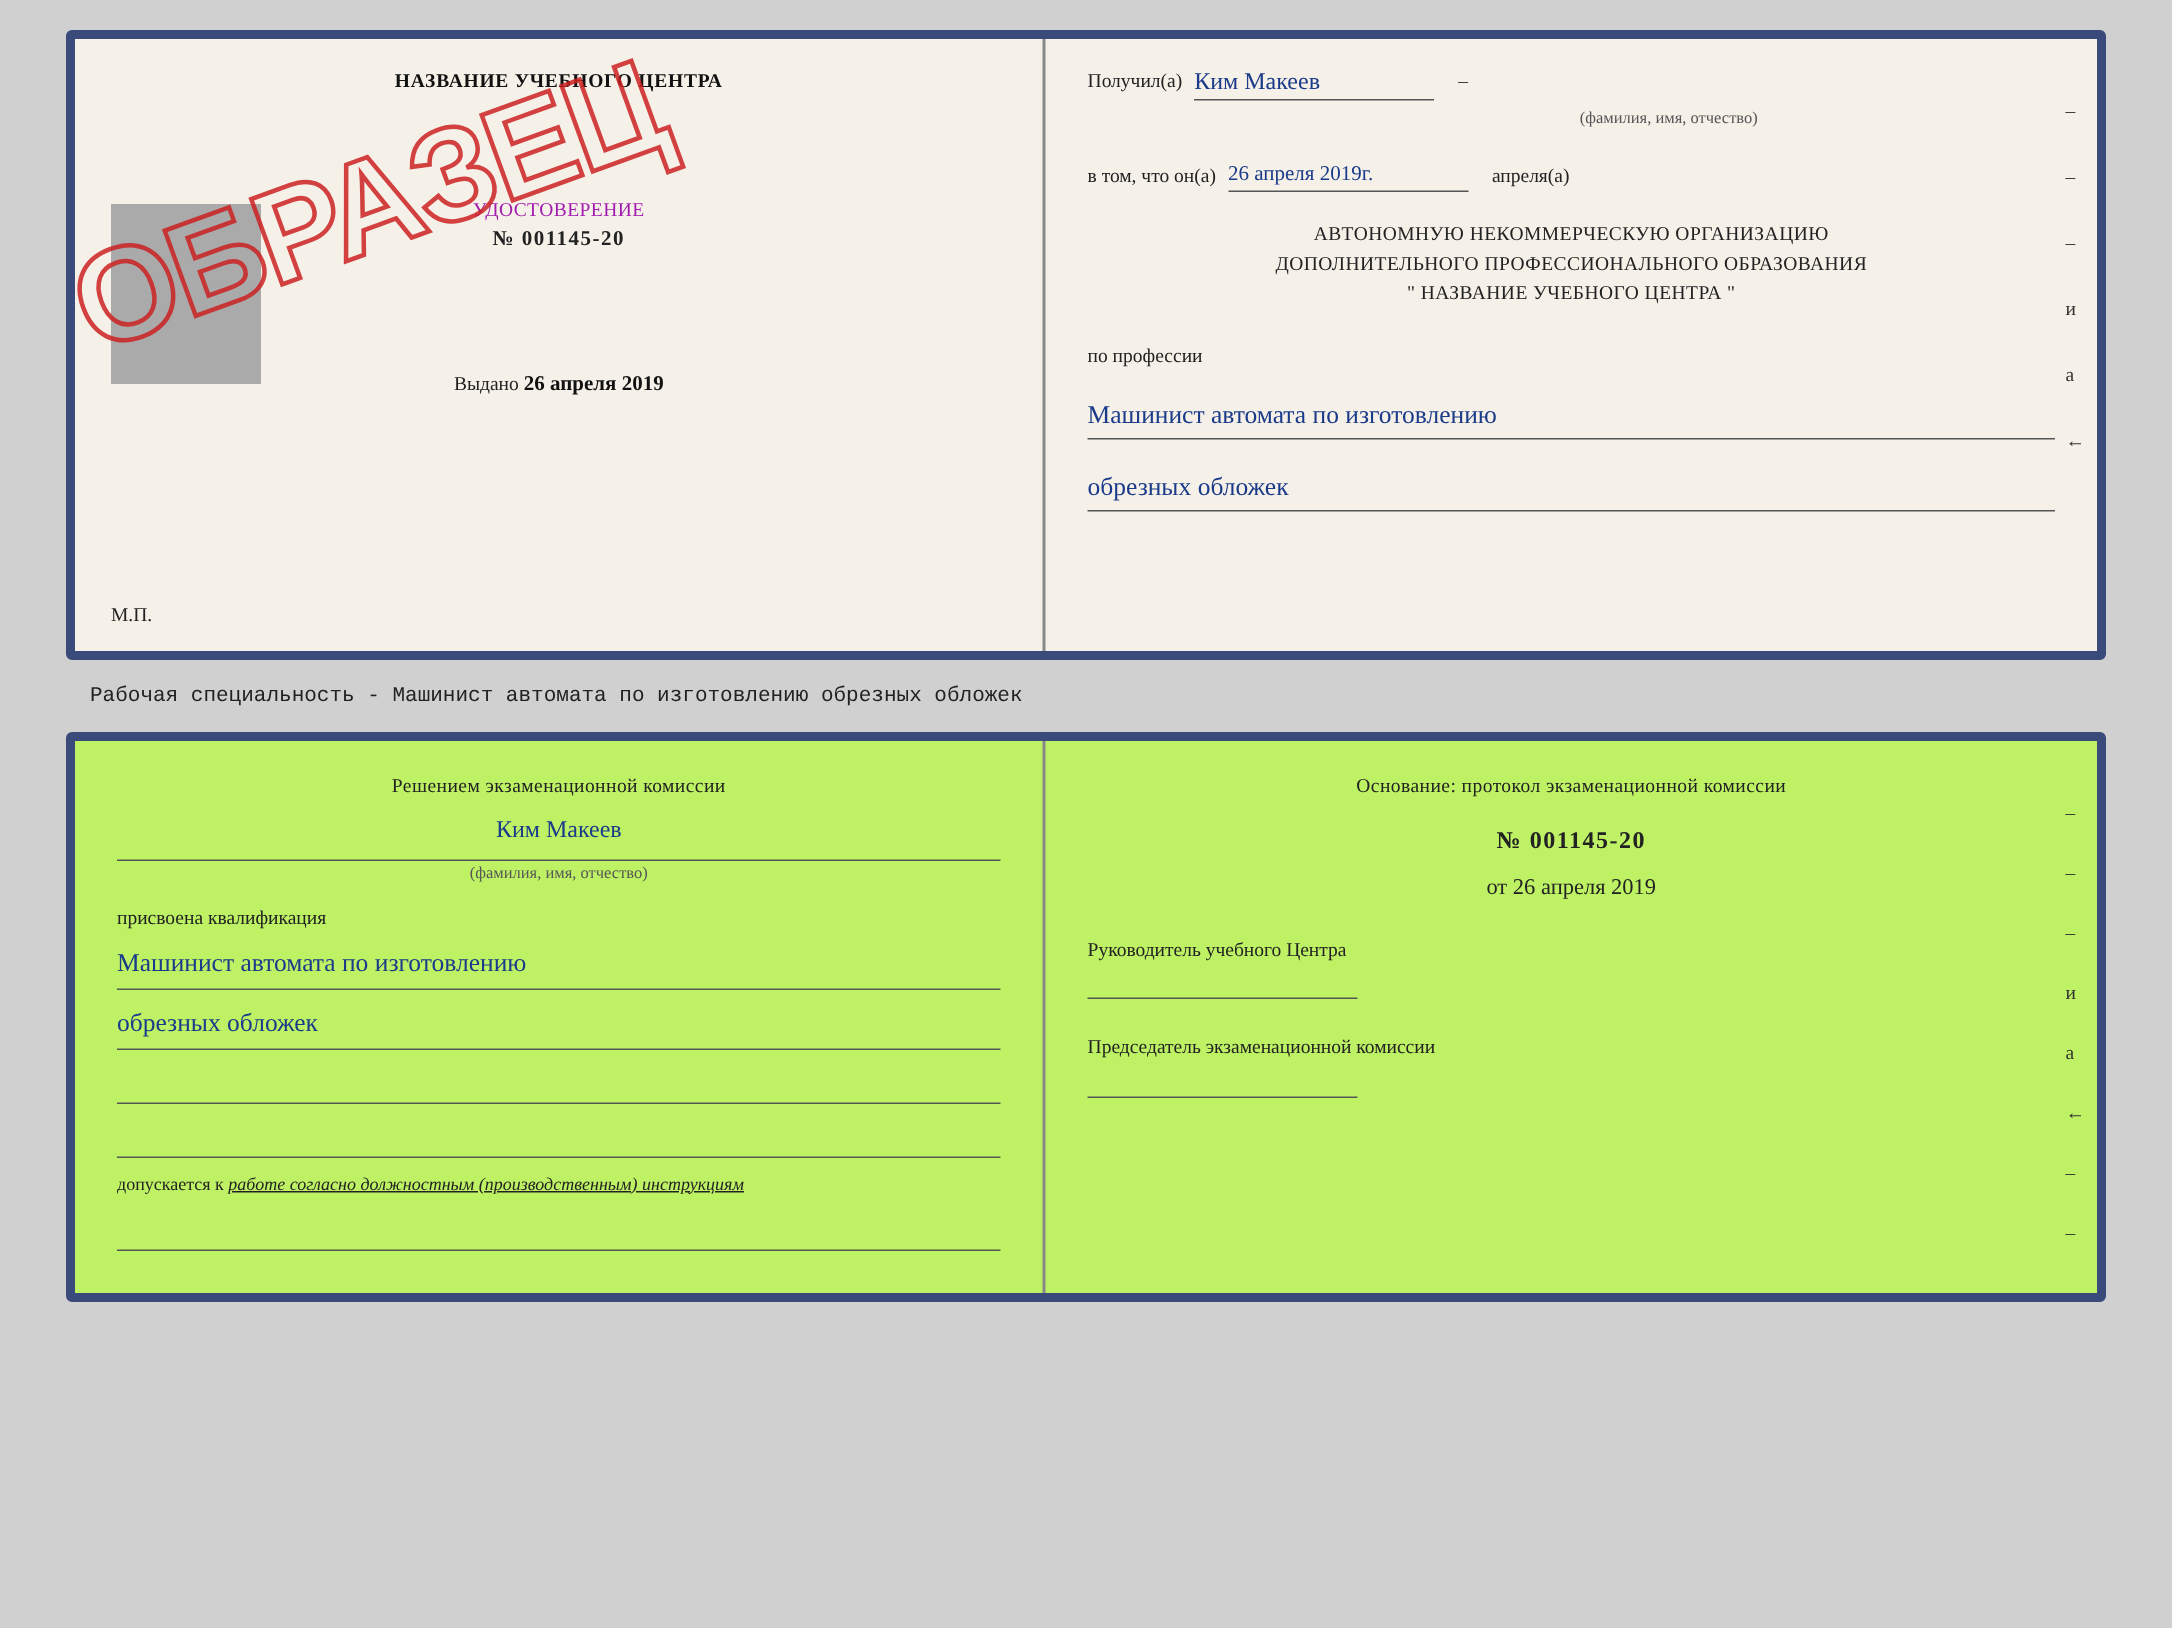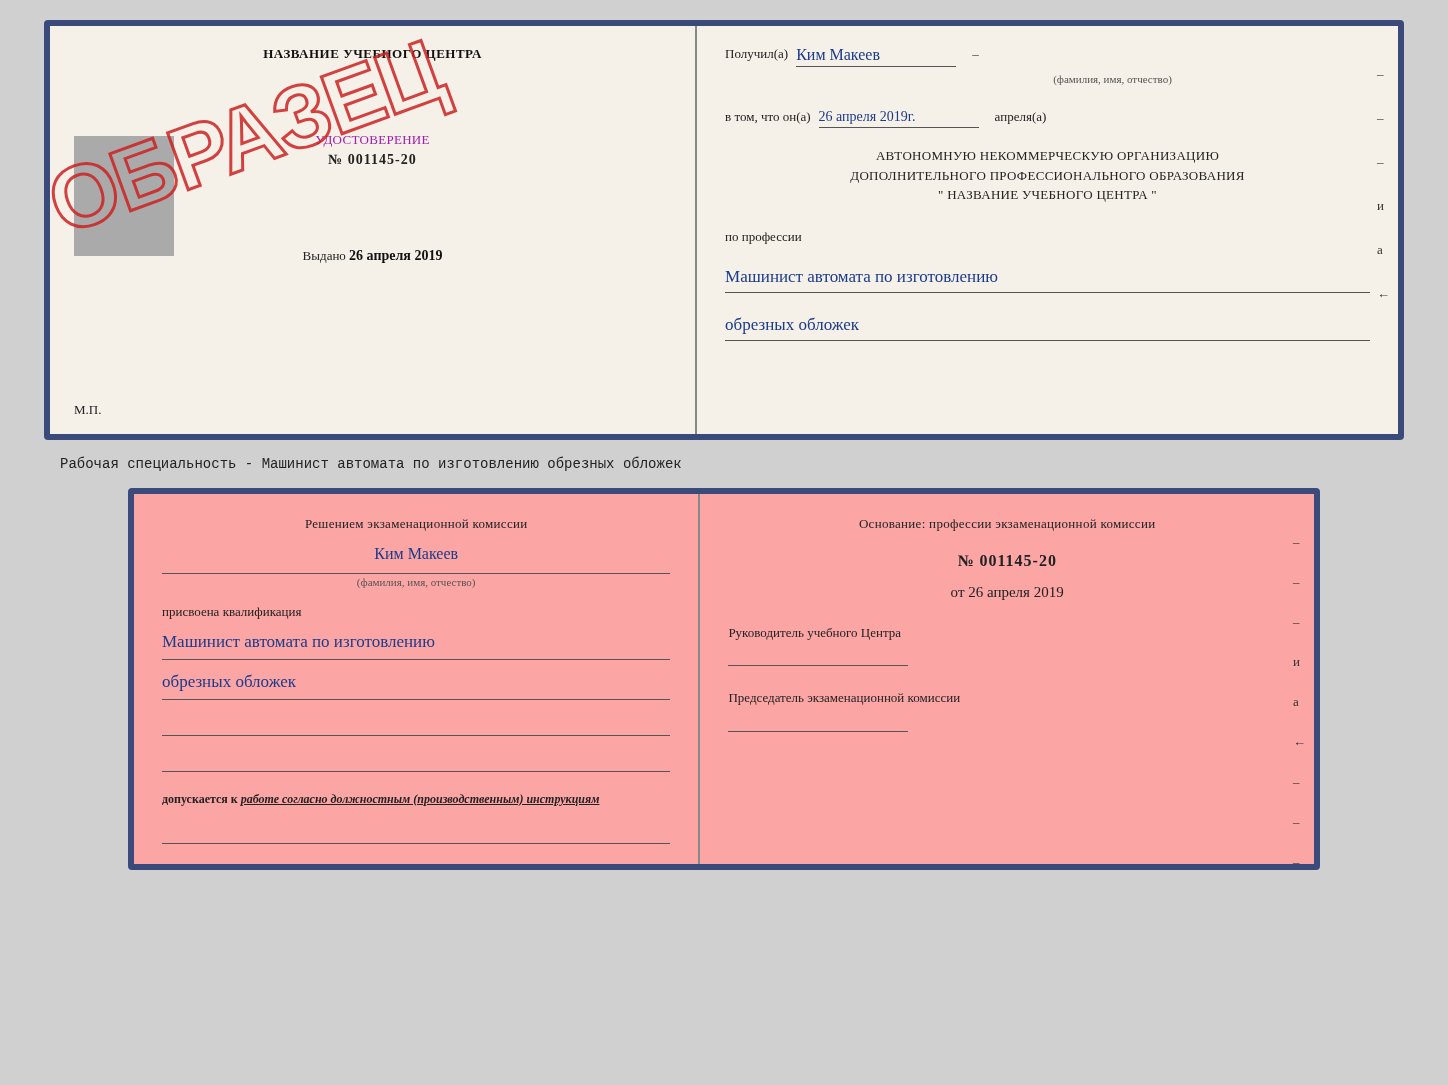--- a/index.html
+++ b/index.html
@@ -202,22 +202,22 @@
       font-size: 14px;
       color: #222;
       align-self: flex-start;
       margin-left: 40px;
       font-family: Liberation Mono, monospace;
     }
 
     
     .document-bottom {
       display: flex;
-      width: 1192px;
-      background: #fca5a5;
+      width: 1360px;
+      background: #bef264;
       border: 6px solid #3a4a7a;
       border-radius: 4px;
       min-height: 380px;
       position: relative;
       overflow: hidden;
     }
 
     
     .doc-bottom-left {
       width: 48%;
@@ -273,23 +273,21 @@
     .underline-field {
       border-bottom: 1px solid #555;
       min-height: 20px;
       width: 100%;
       margin-top: 8px;
     }
 
     .допускается-row {
       font-size: 12px;
       color: #222;
-      margin-top: 10px;
       line-height: 1.5;
-      font-weight: bold;
     }
 
     .допускается-italic {
       font-style: italic;
       font-size: 12px;
       text-decoration: underline;
       color: #222;
     }
 
     
@@ -436,21 +434,21 @@
       <span>–</span>
       <span>–</span>
       <span>и</span>
       <span>а</span>
       <span>←</span>
       <span>–</span>
       <span>–</span>
       <span>–</span>
     </div>
 
-    <div class="osnование-label">Основание: профессии экзаменационной комиссии</div>
+    <div class="osnование-label">Основание: протокол экзаменационной комиссии</div>
     <div class="protocol-number">№ 001145-20</div>
     <div class="date-ot">
       <span>от</span>
       <span>26 апреля 2019</span>
     </div>
 
     <div class="signature-block">
       <div class="sig-label">Руководитель учебного Центра</div>
       <div class="sig-line"></div>
     </div>

